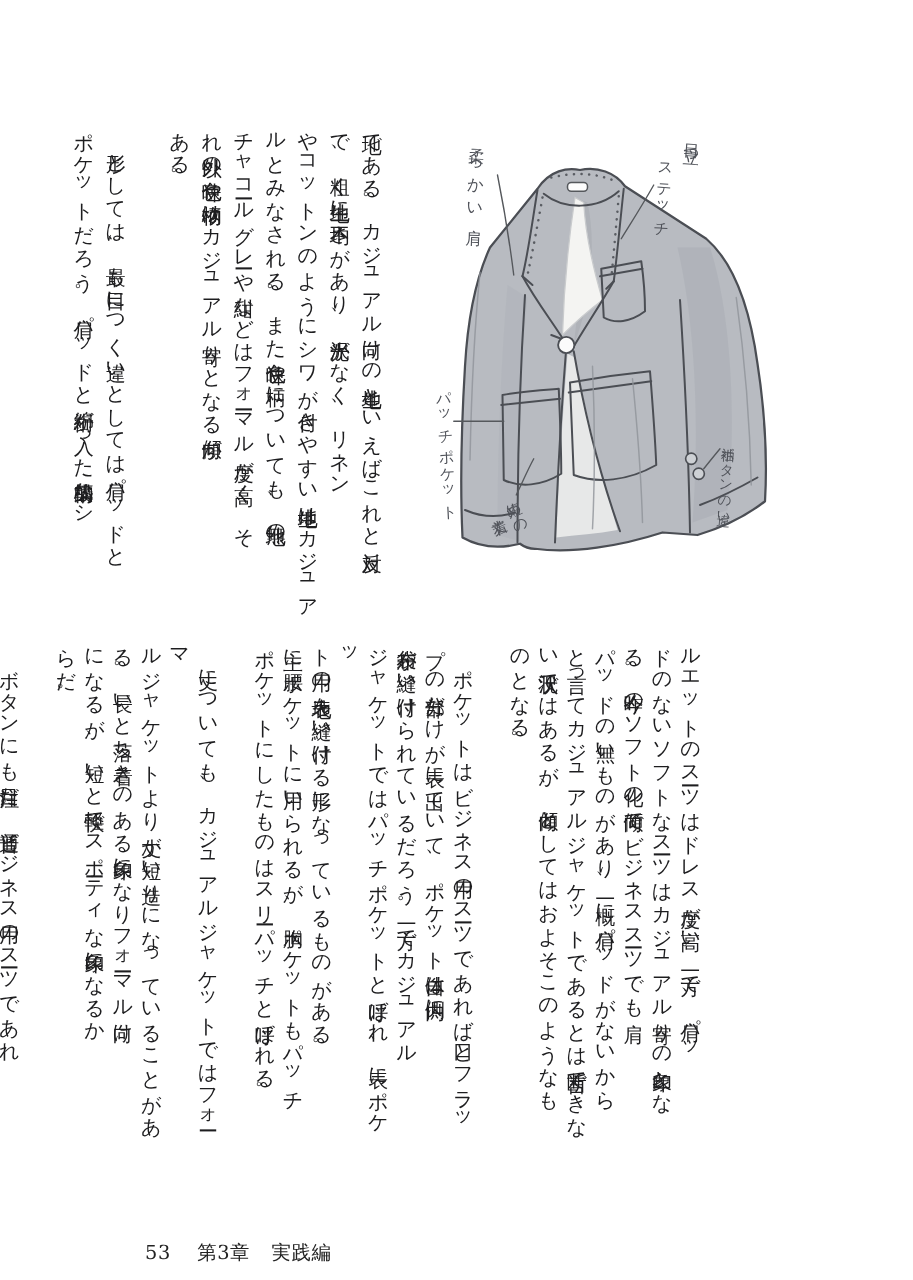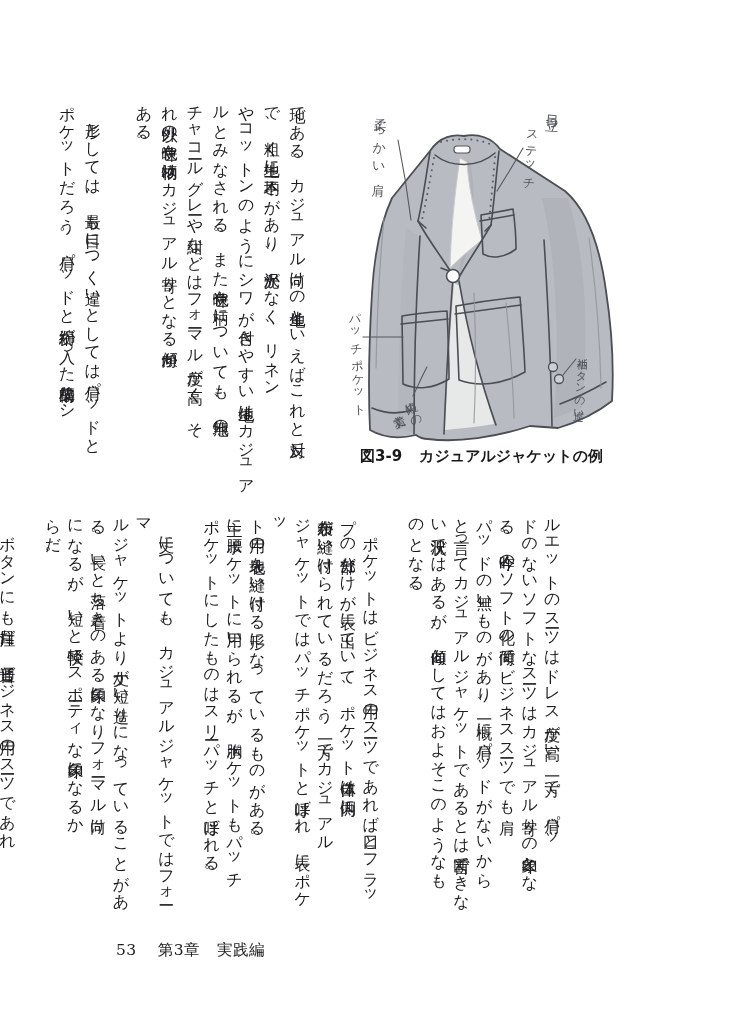--- a/index.html
+++ b/index.html
@@ -23,21 +23,21 @@
   .a-patch{left:2px;top:227px;font-size:12px;letter-spacing:1.5px;transform:rotate(-3deg);}
   .a-len1{left:56px;top:315px;font-size:12px;letter-spacing:1px;transform:rotate(-24deg);}
   .a-len2{left:38px;top:329px;font-size:12px;letter-spacing:1px;transform:rotate(-24deg);}
   .a-slv{left:226px;top:271px;font-size:11px;letter-spacing:0.5px;transform:rotate(4deg);}
 
   .caption{position:absolute;left:360px;top:447px;
            font-family:"DejaVu Sans","Liberation Sans",sans-serif;
            font-weight:bold;font-size:15px;color:#1a1a1a;}
   .cap-label{margin-right:17px;}
 
-  .footer{position:absolute;left:116px;top:940px;font-size:15.5px;letter-spacing:0.5px;color:#222;}
+  .footer{position:absolute;left:116px;top:992px;font-size:15.5px;letter-spacing:0.5px;color:#222;}
   .pagenum{margin-right:21px;}
   .chapter{margin-right:17px;}
 </style>
 </head>
 <body>
 
 <div class="page">
 
   <div class="vtext block-top">
     <p>地である。カジュアル向けの生地といえばこれと反対
@@ -125,23 +125,20 @@
     </svg>
     <div class="hand a-soft">柔らかい肩</div>
     <div class="hand a-st1">目立つ</div>
     <div class="hand a-st2">ステッチ</div>
     <div class="hand a-patch">パッチポケット</div>
     <div class="hand a-len1">短めの</div>
     <div class="hand a-len2">着丈</div>
     <div class="hand a-slv">袖ボタンの違い</div>
   </div>
 
-  <div class="caption">
-    <span class="cap-label">図3-9</span><span>カジュアルジャケットの例</span>
-  </div>
 
   <div class="vtext block-bottom">
     <p>ルエットのスーツはドレス度が高い。一方で、肩パッ
 ドのないソフトなスーツはカジュアル寄りの印象とな
 る。昨今のソフト化の傾向でビジネススーツでも肩
 パッドの無いものがあり、一概に肩パッドがないから
 と言ってカジュアルジャケットであるとは断言できな
 い状況ではあるが、傾向としてはおよそこのようなも
 のとなる。</p>
     <p>　ポケットはビジネス用のスーツであれば口とフラッ

